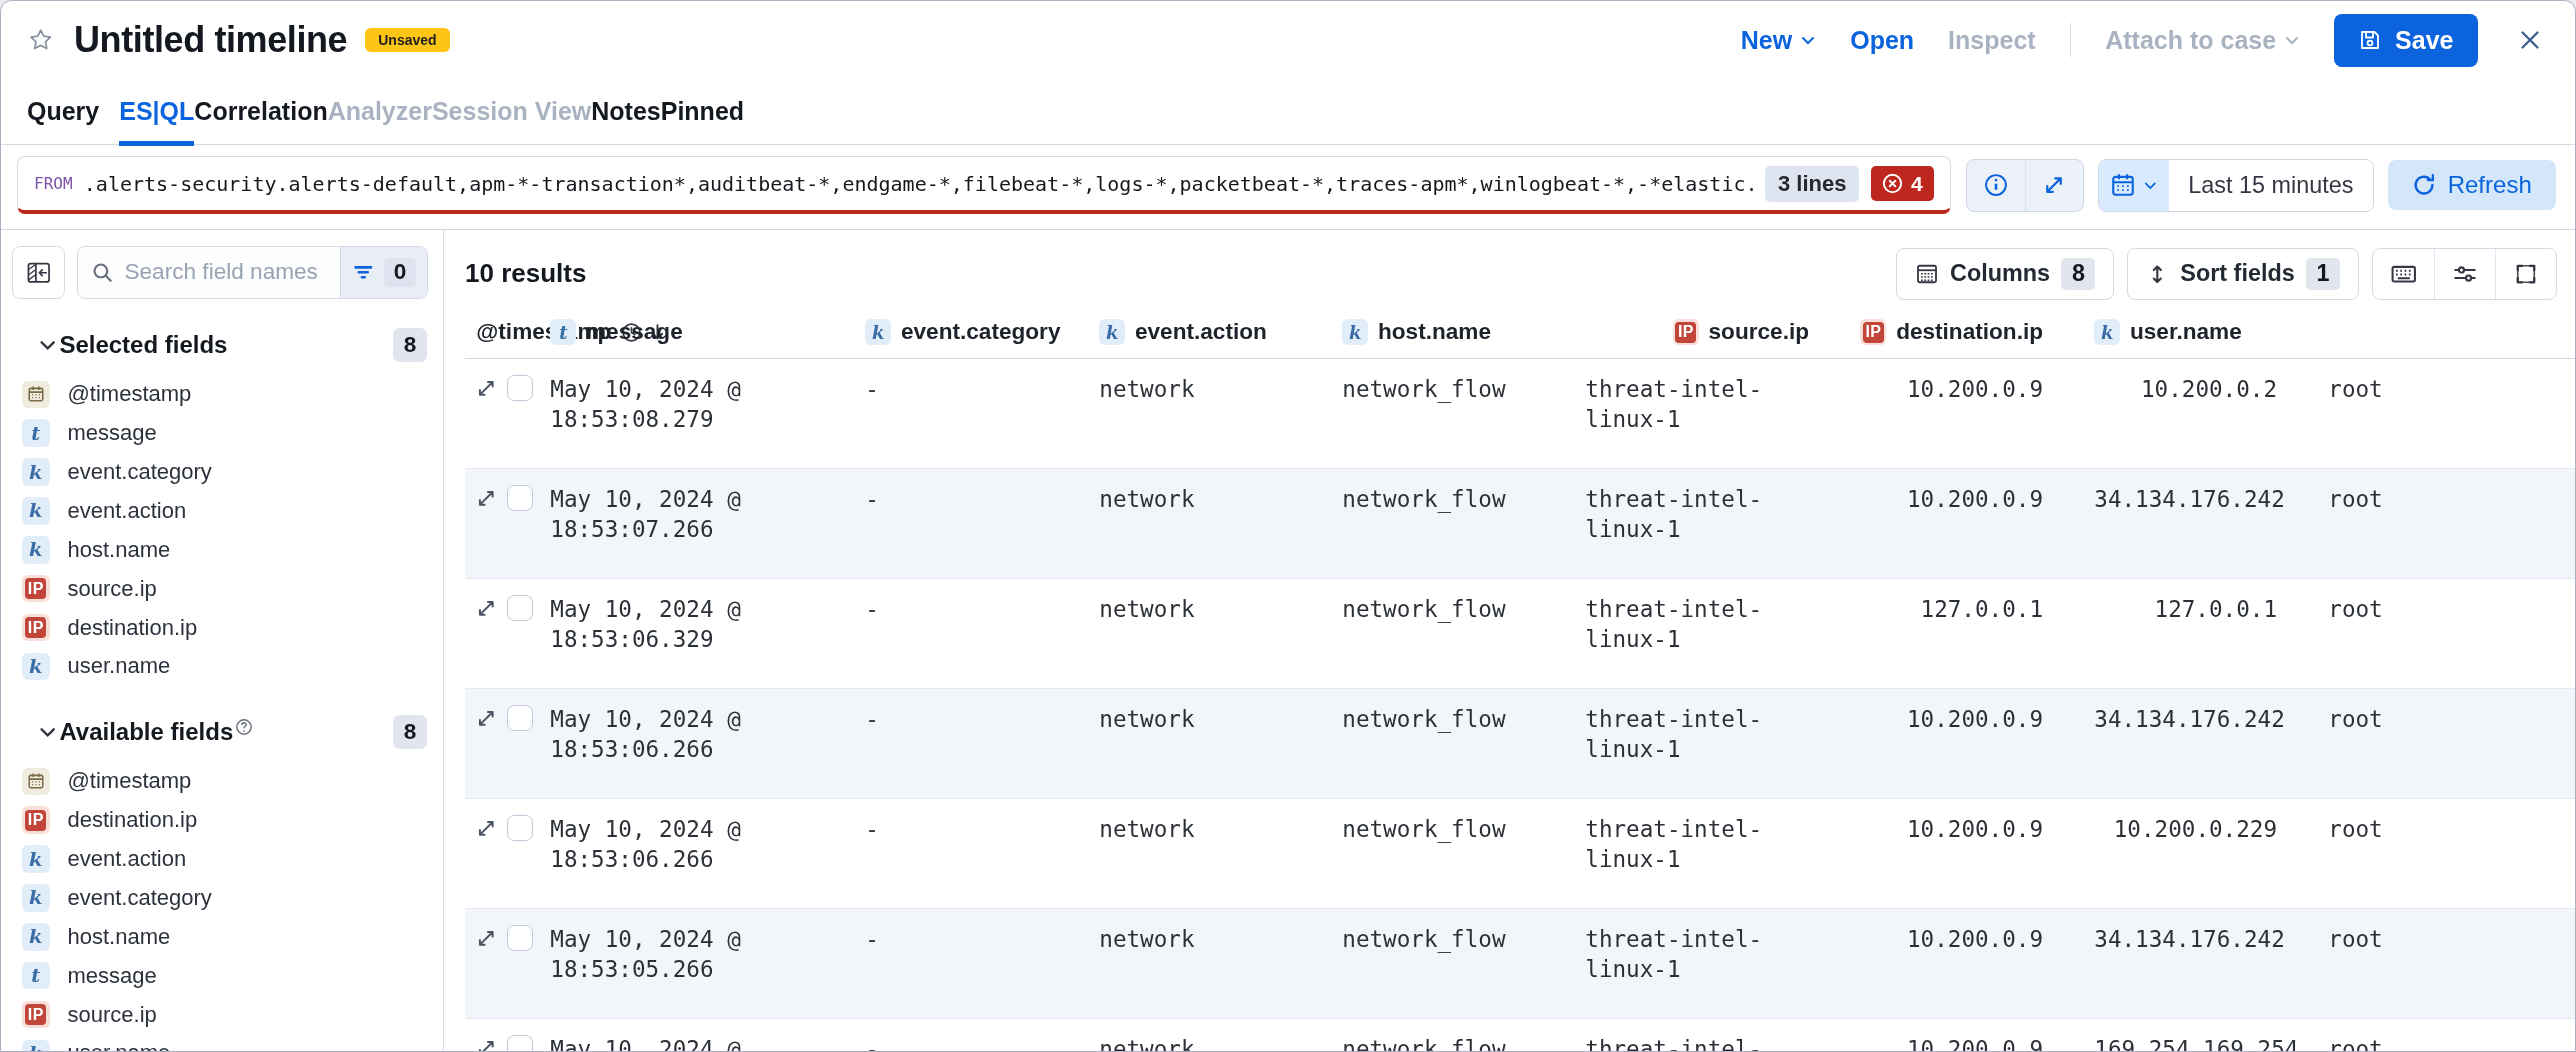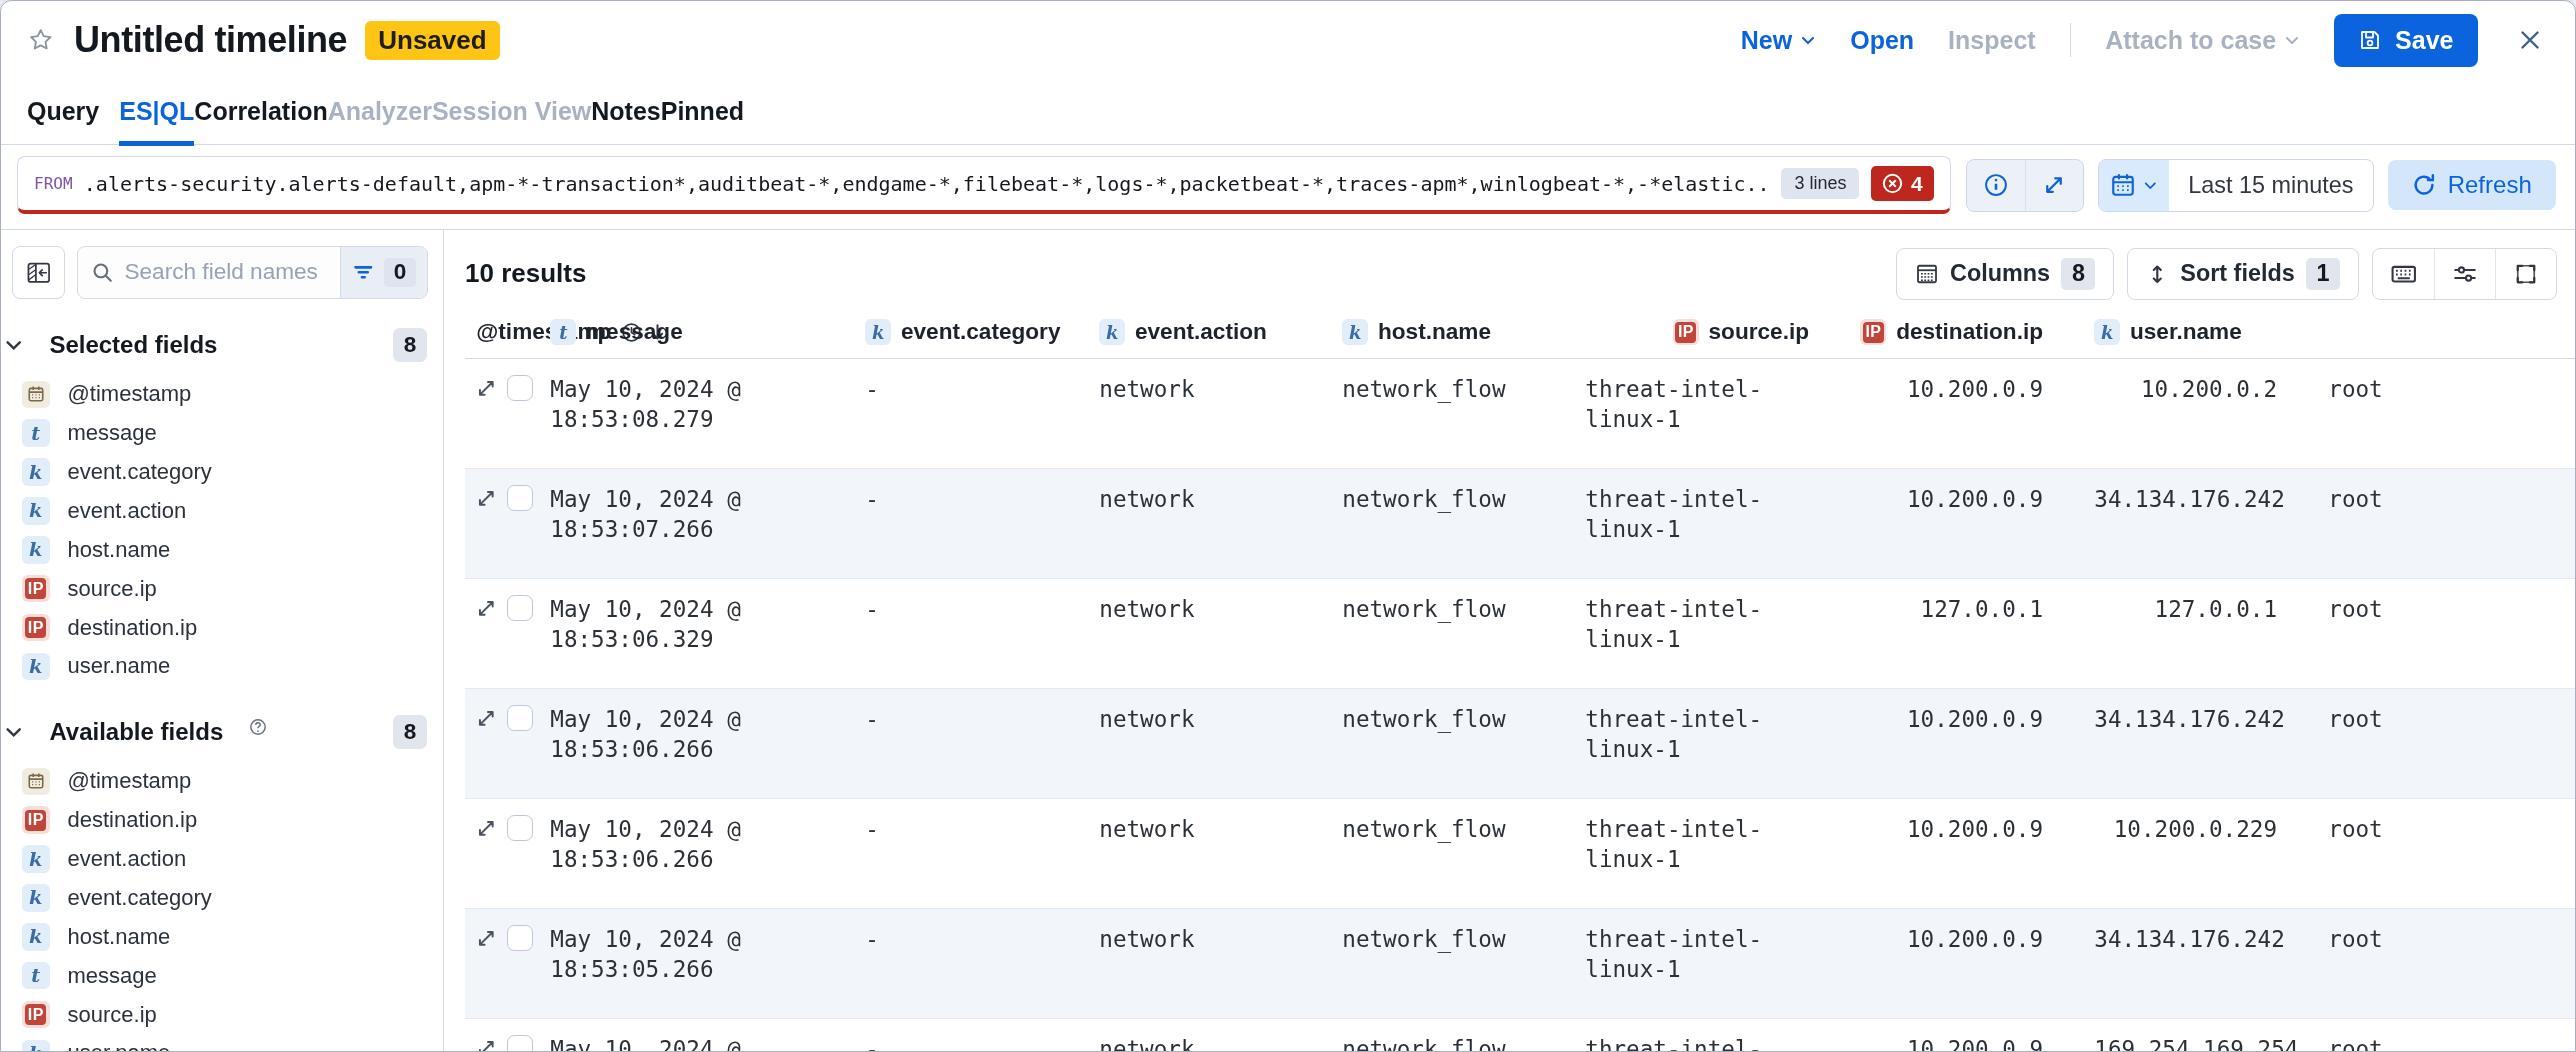--- a/index.html
+++ b/index.html
@@ -7,21 +7,21 @@
   body { font-family:"Liberation Sans","DejaVu Sans",sans-serif; color:#343741; }
   .app { position:absolute; inset:0; background:#fff; border:1.6px solid #a7afc0;
          border-radius:11.3px 11.3px 0 0; overflow:hidden; display:flex; flex-direction:column; }
 
   
   .topbar { height:78px; display:flex; align-items:center; justify-content:space-between;
             padding:0 27.5px 0 24px; flex:none; }
   .topbar-left { display:flex; align-items:center; gap:18px; }
   .star-btn { width:31px; height:31px; color:#8b93a2; display:flex; align-items:center; justify-content:center; }
   .page-title { font-size:36px; font-weight:800; color:#14181f; letter-spacing:-0.4px; }
-  .unsaved-badge { background:#fec514; color:#1d1e24; font-size:26px; font-weight:700;
+  .unsaved-badge { background:#fec514; color:#1d1e24; font-size:14px; font-weight:700;
                    padding:4px 13px; border-radius:5.7px; }
   .topbar-right { display:flex; align-items:center; gap:34px; font-size:25px; font-weight:600; }
   .link { color:#0b64dd; display:flex; align-items:center; gap:8px; cursor:pointer; }
   .link.disabled { color:#a9b2c1; }
   .vdivider { width:1.6px; height:34px; background:#d3dae6; }
   .save-btn { background:#0b64dd; color:#fff; height:53px; padding:0 24px; border:none;
               border-radius:8px; display:flex; align-items:center; gap:13px;
               font-size:25px; font-weight:700; font-family:inherit; }
   .close-btn { width:36px; height:36px; color:#3f608f; display:flex; align-items:center; justify-content:center; }
 
@@ -38,21 +38,21 @@
   
   .querybar { display:flex; align-items:center; gap:14.6px; padding:11.3px 16px 14.6px 16px;
               border-bottom:1.6px solid #d3dae6; flex:none; }
   .esql-editor { width:1934px; height:58px; border:1.6px solid #d3dae6; border-bottom:4.9px solid #bd271e;
                  border-radius:8px; display:flex; align-items:center; padding:0 16px; gap:11.3px;
                  overflow:hidden; background:#fff; }
   .esql-kw { font-family:"DejaVu Sans Mono","Liberation Mono",monospace; font-size:16px; color:#7d53ab; flex:none; }
   .esql-text { font-family:"DejaVu Sans Mono","Liberation Mono",monospace; font-size:20px; color:#16181d;
                white-space:nowrap; overflow:hidden; flex:0 1 auto; }
   .lines-badge { flex:none; background:#dfe5f0; color:#25292f; border-radius:4.9px; padding:5px 13px;
-                 font-size:18px; font-weight:400; }
+                 font-size:22px; font-weight:700; }
   .err-badge { flex:none; background:#bd271e; color:#fff; border-radius:4.9px; padding:5.7px 11.3px;
                font-size:21px; font-weight:700; display:flex; align-items:center; gap:8px; }
   .ctrl-group { display:flex; height:53px; border:1.6px solid #cfd6e4; border-radius:8px;
                 overflow:hidden; background:#ecf0f7; flex:none; }
   .ctrl-btn { width:58px; display:flex; align-items:center; justify-content:center; color:#0b64dd; }
   .ctrl-btn + .ctrl-btn { border-left:1.6px solid #d9dfeb; }
   .datepicker { display:flex; align-items:center; height:53px; border:1.6px solid #cfd6e4;
                 border-radius:8px; overflow:hidden; background:#fff; flex:none; }
   .dp-cal { background:#d9eafc; height:100%; display:flex; align-items:center; gap:6.5px;
             padding:0 11.3px; color:#0b64dd; }
@@ -69,21 +69,21 @@
                   display:flex; align-items:center; justify-content:center; color:#343741; background:#fff; flex:none; }
   .search-box { flex:1; height:53px; border:1.6px solid #d3dae6; border-radius:8px; display:flex;
                 align-items:center; overflow:hidden; background:#fdfdfe; }
   .search-icon { margin-left:13px; color:#69707d; display:flex; }
   .search-placeholder { color:#98a2b3; font-size:22.6px; margin-left:11.3px; flex:1; white-space:nowrap; overflow:hidden; }
   .search-filter { height:100%; background:#e9edf5; border-left:1.6px solid #d3dae6; display:flex;
                    align-items:center; gap:9.7px; padding:0 11.3px; }
   .filter-icon { color:#0b64dd; display:flex; }
   .zero-badge { background:#dee3ef; border-radius:4.9px; font-weight:700; font-size:22.6px;
                 padding:1.6px 9.7px; color:#16181d; }
-  .fields-heading { display:flex; align-items:center; gap:26px; padding:0 16px 0 3px; margin-top:29px; }
+  .fields-heading { display:flex; align-items:center; gap:2px; padding:0 16px 0 37px; margin-top:29px; }
   .fh-chevron { color:#343741; display:flex; }
   .fh-title { font-size:24px; font-weight:800; color:#14181f; }
   .help-icon { color:#69707d; display:flex; margin-top:-9.7px; }
   .fh-spacer { flex:1; }
   .count-badge { background:#e0e5ee; border-radius:6.5px; min-width:34px; height:34px; padding:0 6.5px;
                  display:flex; align-items:center; justify-content:center; font-weight:700;
                  font-size:22.6px; color:#16181d; }
   ul.fields { list-style:none; margin-top:13px; }
   .field-item { display:flex; align-items:center; gap:18px; padding:5.7px 14.6px 5.7px 21px; }
   .field-label { font-size:22px; color:#2c323c; }

